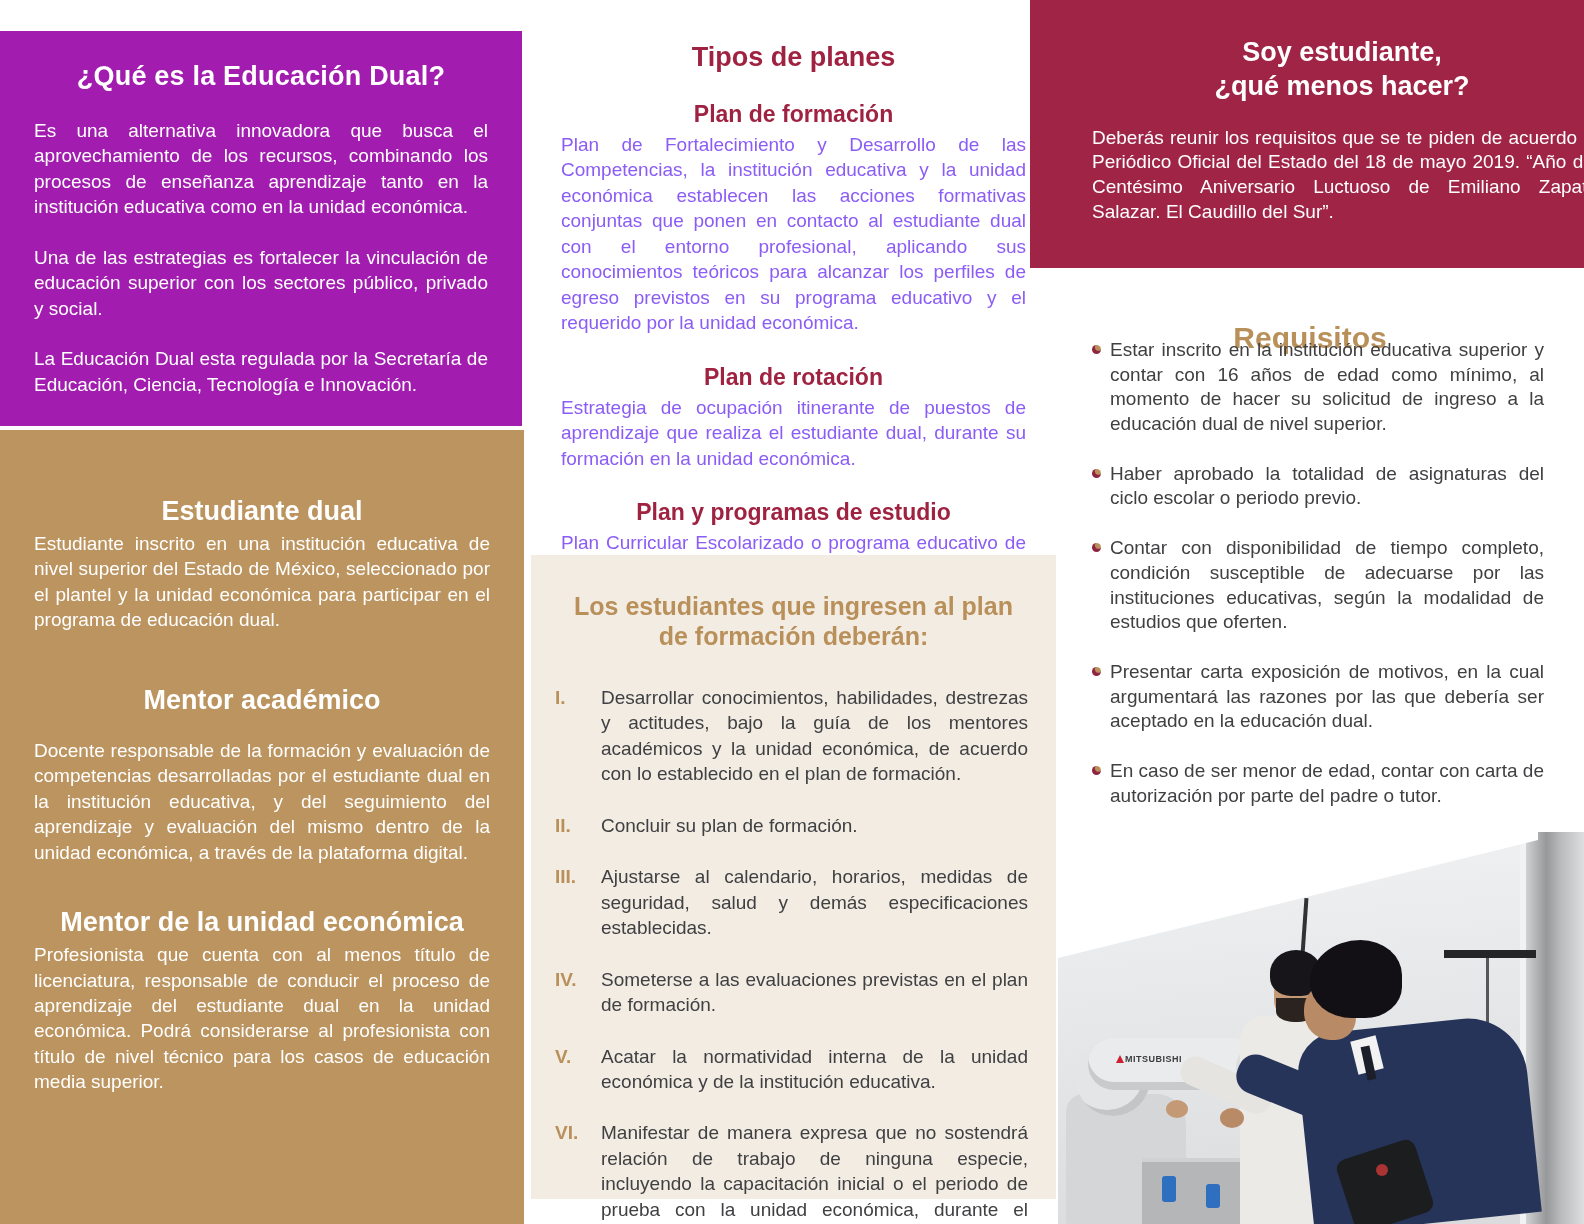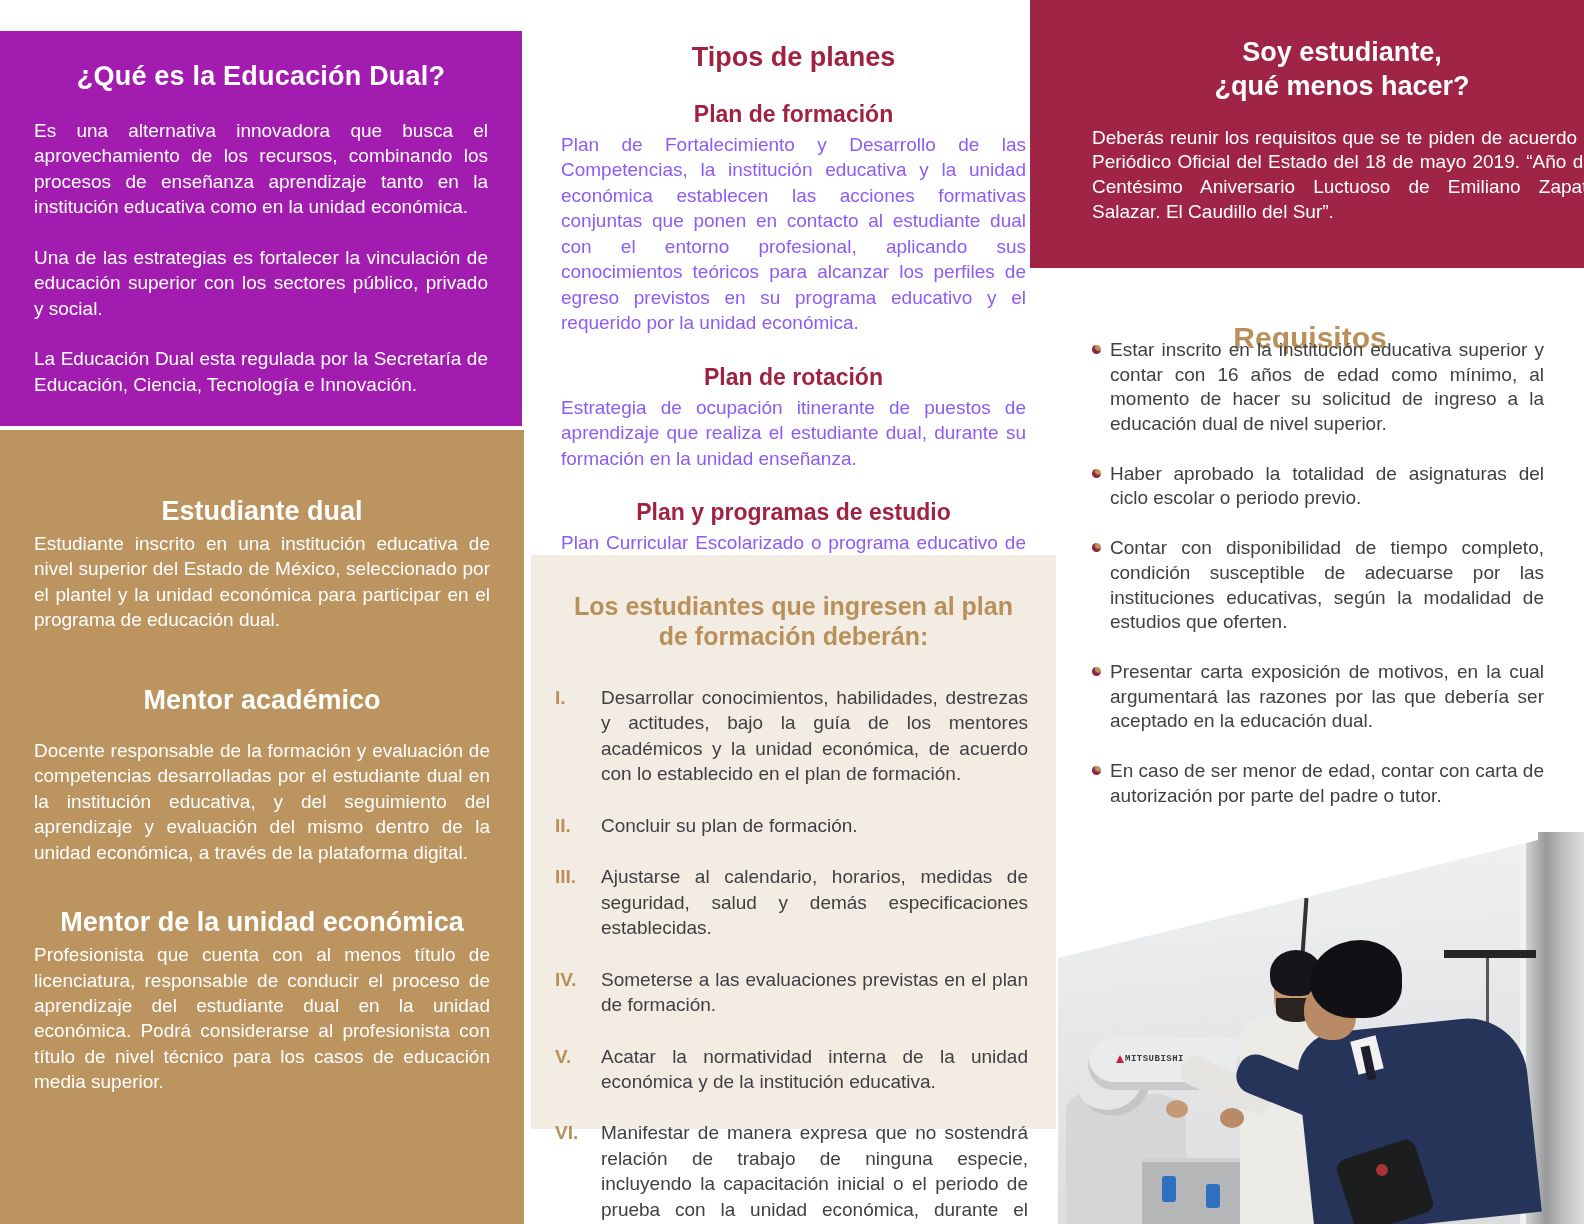--- a/index.html
+++ b/index.html
@@ -22,21 +22,21 @@
   .tan-sec.s2{padding-top:52px;}
   .tan-sec.s2 .tan-h{margin-bottom:22px;}
   .tan-sec.s3{padding-top:42px;}
   .tan-sec.s3 .tan-h{}
   
   .mid{left:531px;top:0;width:525px;}
   .mid-title{margin:42px 0 0;text-align:center;font-size:27px;font-weight:bold;color:#9f2241;}
   .plan{margin:0 30px;}
   .plan-h{text-align:center;font-size:23px;font-weight:bold;color:#9f2241;margin:28px 0 4px;}
   .plan-b{font-size:19px;line-height:1.34;color:#8b5cf6;text-align:justify;margin:0;}
-  .box-beige{left:531px;top:555px;width:525px;height:574px;background:#f2ece3;}
+  .box-beige{left:531px;top:555px;width:525px;height:644px;background:#f2ece3;}
   .beige-title{margin:36px auto 0;max-width:460px;text-align:center;
     font-size:25px;font-weight:bold;color:#b9905a;line-height:1.2;}
   .rlist{margin:34px 28px 0 24px;}
   .ritem{display:grid;grid-template-columns:40px 1fr;column-gap:6px;margin-bottom:26px;}
   .rnum{color:#b9905a;font-weight:bold;font-size:19px;line-height:1.34;}
   .rtxt{font-size:19px;line-height:1.34;color:#404043;text-align:justify;}
   
   .box-maroon-right{left:1030px;top:0;width:624px;height:268px;background:#a02446;color:#fff;}
   .br-title{margin-top:36px;text-align:center;font-size:27px;font-weight:bold;line-height:1.25;}
   .br-title span{display:block;}
@@ -75,21 +75,21 @@
   .ph-man2-arm{left:176px;top:238px;width:120px;height:40px;background:#273459;border-radius:18px;transform:rotate(22deg);}
   .ph-man2-hand{left:162px;top:276px;width:24px;height:20px;background:#b98a66;border-radius:50%;}
   .ph-pendant{left:286px;top:316px;width:82px;height:76px;background:#1b1d1f;border-radius:10px;transform:rotate(-18deg);}
   .ph-pendant-btn{left:318px;top:332px;width:12px;height:12px;background:#a33;border-radius:50%;}
   .ph-robot-base{left:8px;top:262px;width:120px;height:130px;background:#d4d6d8;border-radius:18px 30px 4px 4px;}
   .ph-robot-shoulder{left:18px;top:210px;width:74px;height:74px;background:#e3e5e7;border-radius:50%;box-shadow:inset -6px -6px 0 #c3c5c7;}
   .ph-robot-arm{left:30px;top:206px;width:170px;height:52px;background:#e9ebed;border-radius:26px;box-shadow:inset 0 -8px 0 #c8cacc;}
   .ph-robot-elbow{left:178px;top:212px;width:46px;height:46px;background:#dcdee0;border-radius:50%;}
   .ph-robot-fore{left:192px;top:238px;width:34px;height:92px;background:#e1e3e5;border-radius:8px;}
   .ph-robot-wrist{left:186px;top:322px;width:52px;height:22px;background:#c9cbcd;border-radius:4px;}
-  .ph-brand{left:58px;top:222px;font-size:9px;font-weight:bold;color:#3a3c3e;letter-spacing:.5px;display:flex;align-items:center;gap:1px;font-family:Liberation Mono, monospace;}
+  .ph-brand{left:58px;top:222px;font-size:9px;font-weight:bold;color:#3a3c3e;letter-spacing:.5px;display:flex;align-items:center;gap:1px;}
   .mlogo{width:8px;height:8px;background:#d01e2f;clip-path:polygon(50% 0,100% 100%,0 100%);display:inline-block;}
   .ph-cable{left:214px;top:240px;width:70px;height:60px;border:4px solid #3b7fd4;border-radius:50%;border-top-color:transparent;border-left-color:transparent;transform:rotate(30deg);}
   .ph-bench{left:84px;top:330px;width:250px;height:62px;background:#b4b6b8;}
   .ph-bench-rail{left:84px;top:326px;width:250px;height:8px;background:#cfd1d3;}
   .ph-part-blue1{left:104px;top:344px;width:14px;height:26px;background:#2f6fc0;border-radius:3px;}
   .ph-part-blue2{left:148px;top:352px;width:14px;height:24px;background:#2f6fc0;border-radius:3px;}
   .ph-part-green{left:252px;top:346px;width:40px;height:16px;background:#3a6b46;}
   .ph-part-col{left:196px;top:300px;width:10px;height:44px;background:#cfd1d3;}
   .ph-wedge{left:0;top:0;width:526px;height:130px;background:#ffffff;
     clip-path:polygon(0 0,480px 0,480px 8px,0 126px);}
@@ -123,21 +123,21 @@
 
 <section class="abs mid">
   <h1 class="mid-title">Tipos de planes</h1>
 
   <div class="plan">
     <h2 class="plan-h">Plan de formación</h2>
     <p class="plan-b">Plan de Fortalecimiento y Desarrollo de las Competencias, la institución educativa y la unidad económica establecen las acciones formativas conjuntas que ponen en contacto al estudiante dual con el entorno profesional, aplicando sus conocimientos teóricos para alcanzar los perfiles de egreso previstos en su programa educativo y el requerido por la unidad económica.</p>
   </div>
   <div class="plan">
     <h2 class="plan-h">Plan de rotación</h2>
-    <p class="plan-b">Estrategia de ocupación itinerante de puestos de aprendizaje que realiza el estudiante dual, durante su formación en la unidad enseñanza.</p>
+    <p class="plan-b">Estrategia de ocupación itinerante de puestos de aprendizaje que realiza el estudiante dual, durante su formación en la unidad económica.</p>
   </div>
   <div class="plan">
     <h2 class="plan-h">Plan y programas de estudio</h2>
     <p class="plan-b">Plan Curricular Escolarizado o programa educativo de la carrera de la institución educativa.</p>
   </div>
 </section>
 
 <section class="abs box-beige">
   <h2 class="beige-title">Los estudiantes que ingresen al plan de formación deberán:</h2>
   <div class="rlist">

